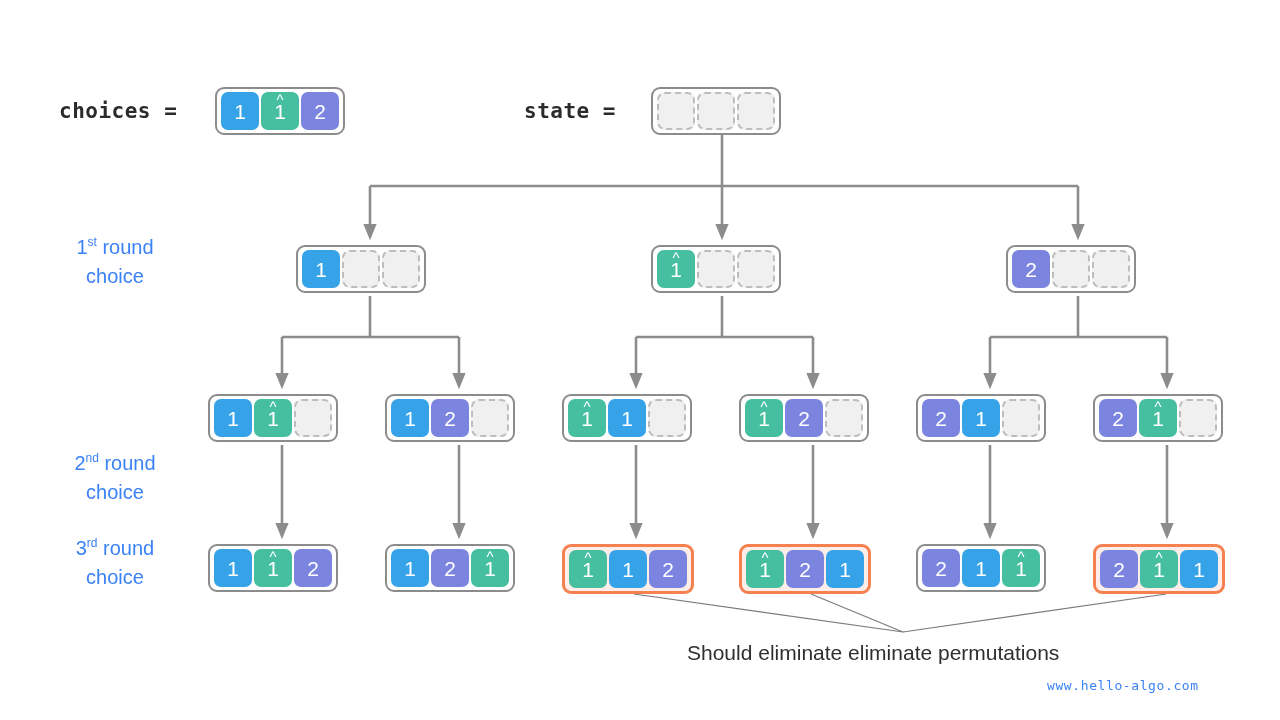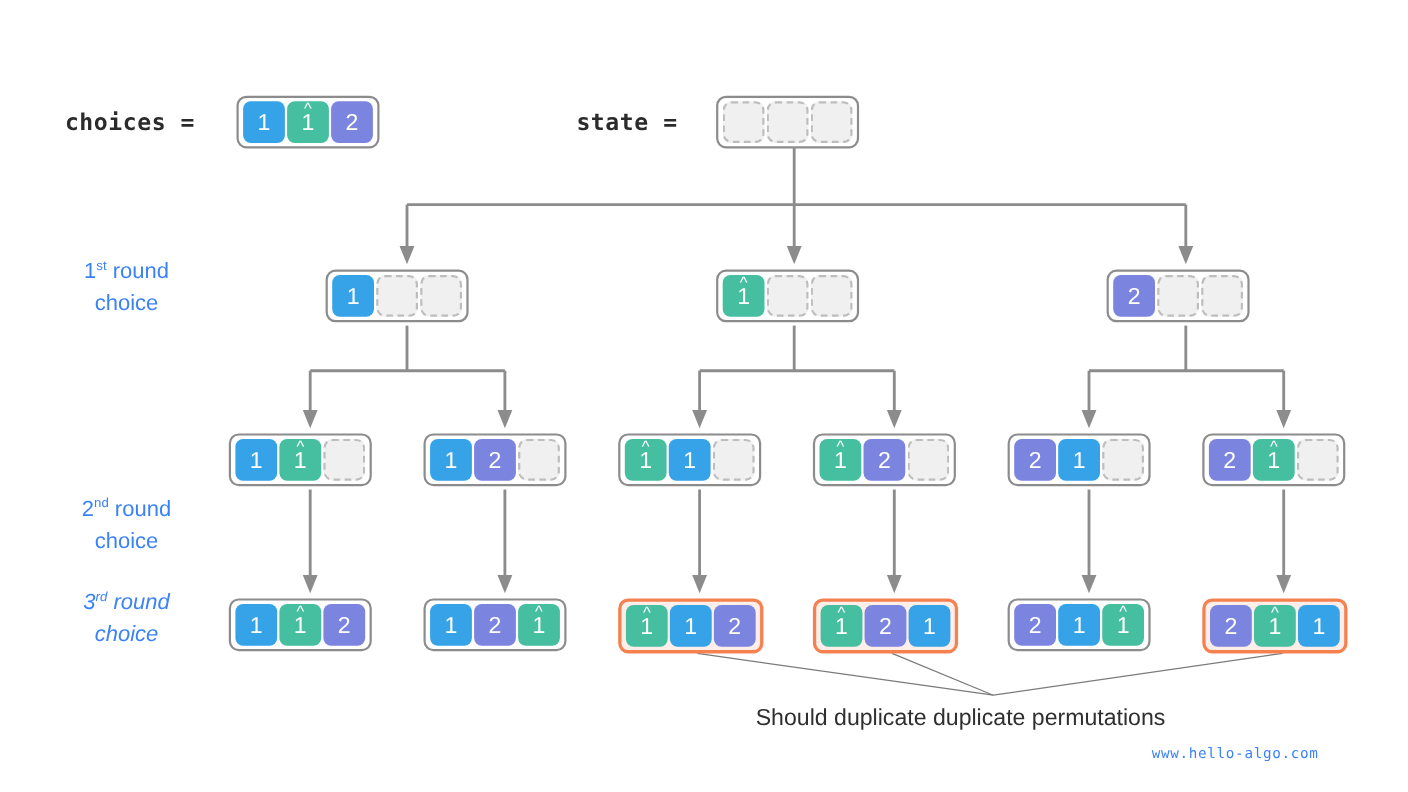--- a/index.html
+++ b/index.html
@@ -199,21 +199,21 @@
   <div class="round-label" style="left:40px; top:233px; width:150px;">
     <span><span>1</span><sup>st</sup><span> round</span></span><br>
     <span>choice</span>
   </div>
 
   <div class="round-label" style="left:40px; top:404px; width:150px;margin-top:45px;">
     <span><span>2</span><sup>nd</sup><span> round</span></span><br>
     <span>choice</span>
   </div>
 
-  <div class="round-label" style="left:40px; top:534px; width:150px;font-style:italic;">
+  <div class="round-label" style="left:40px; top:534px; width:150px;">
     <span><span>3</span><sup>rd</sup><span> round</span></span><br>
     <span>choice</span>
   </div>
 
   <div id="nodes-layer">
       <div class="arr" style="left: 296px; top: 245px;">
         <div class="cell blue">
           <span class="glyph">1</span>
         </div>
         <div class="cell empty"></div>
@@ -348,16 +348,16 @@
         </div>
         <div class="cell green">
           <span class="glyph">1<span class="hat">^</span></span>
         </div>
         <div class="cell blue">
           <span class="glyph">1</span>
         </div>
       </div>
     </div>
 
-  <div class="caption" style="left:687px; top:641px;">Should duplicate duplicate permutations</div>
+  <div class="caption" style="left:687px; top:641px;">Should eliminate eliminate permutations</div>
 
   <div class="watermark" style="left:1047px; top:678px;">www.hello-algo.com</div>
 </div>
 
 </body></html>

